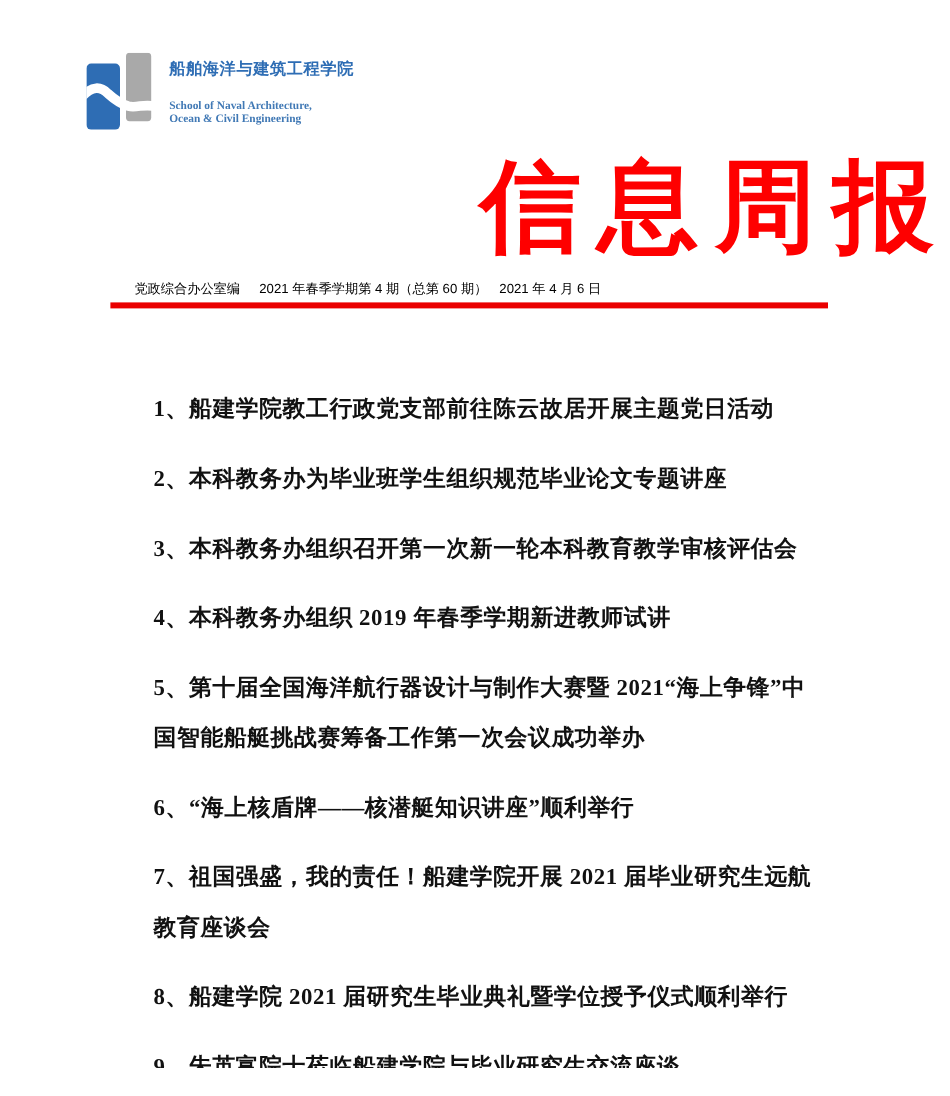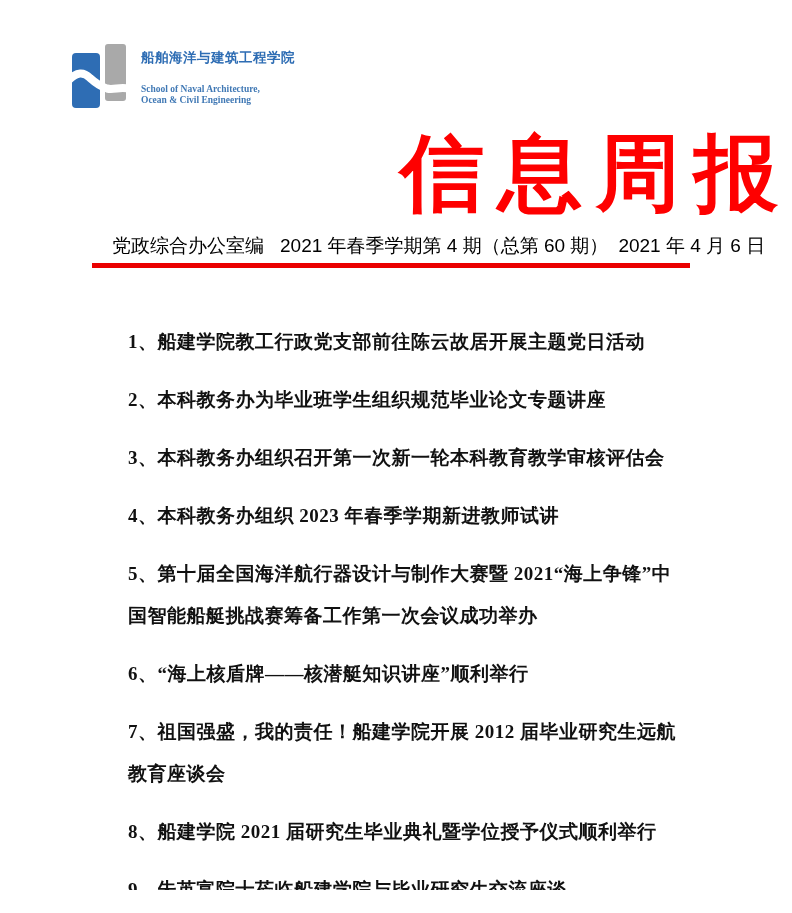--- a/index.html
+++ b/index.html
@@ -65,21 +65,21 @@
   
   .masthead {
     position: absolute;
     left: 92px;
     top: 233px;
     width: 598px;
   }
   .masthead-line {
     padding-left: 20px;
     font-family: "Liberation Sans", "DejaVu Sans", sans-serif;
-    font-size: 19px;
+    font-size: 11px;
     color: #000000;
     white-space: nowrap;
   }
   .masthead-line .sep-wide { display: inline-block; width: 16px; }
   .masthead-line .sep-narrow { display: inline-block; width: 10px; }
   .red-rule {
     margin-top: 4px;
     height: 5px;
     background: #ea0000;
   }
@@ -125,21 +125,21 @@
     <div class="masthead-line">
       <span>党政综合办公室编</span><span class="sep-wide"></span><span>2021 年春季学期第 4 期（总第 60 期）</span><span class="sep-narrow"></span><span>2021 年 4 月 6 日</span>
     </div>
     <div class="red-rule"></div>
   </div>
 
   <div class="news-list">
     <p class="news-item">1、船建学院教工行政党支部前往陈云故居开展主题党日活动</p>
     <p class="news-item">2、本科教务办为毕业班学生组织规范毕业论文专题讲座</p>
     <p class="news-item">3、本科教务办组织召开第一次新一轮本科教育教学审核评估会</p>
-    <p class="news-item">4、本科教务办组织 2023 年春季学期新进教师试讲</p>
+    <p class="news-item">4、本科教务办组织 2019 年春季学期新进教师试讲</p>
     <p class="news-item">5、第十届全国海洋航行器设计与制作大赛暨 2021“海上争锋”中国智能船艇挑战赛筹备工作第一次会议成功举办</p>
     <p class="news-item">6、“海上核盾牌——核潜艇知识讲座”顺利举行</p>
-    <p class="news-item">7、祖国强盛，我的责任！船建学院开展 2012 届毕业研究生远航教育座谈会</p>
+    <p class="news-item">7、祖国强盛，我的责任！船建学院开展 2021 届毕业研究生远航教育座谈会</p>
     <p class="news-item">8、船建学院 2021 届研究生毕业典礼暨学位授予仪式顺利举行</p>
     <p class="news-item">9、朱英富院士莅临船建学院与毕业研究生交流座谈</p>
   </div>
 
 </div>
 
 </body></html>

